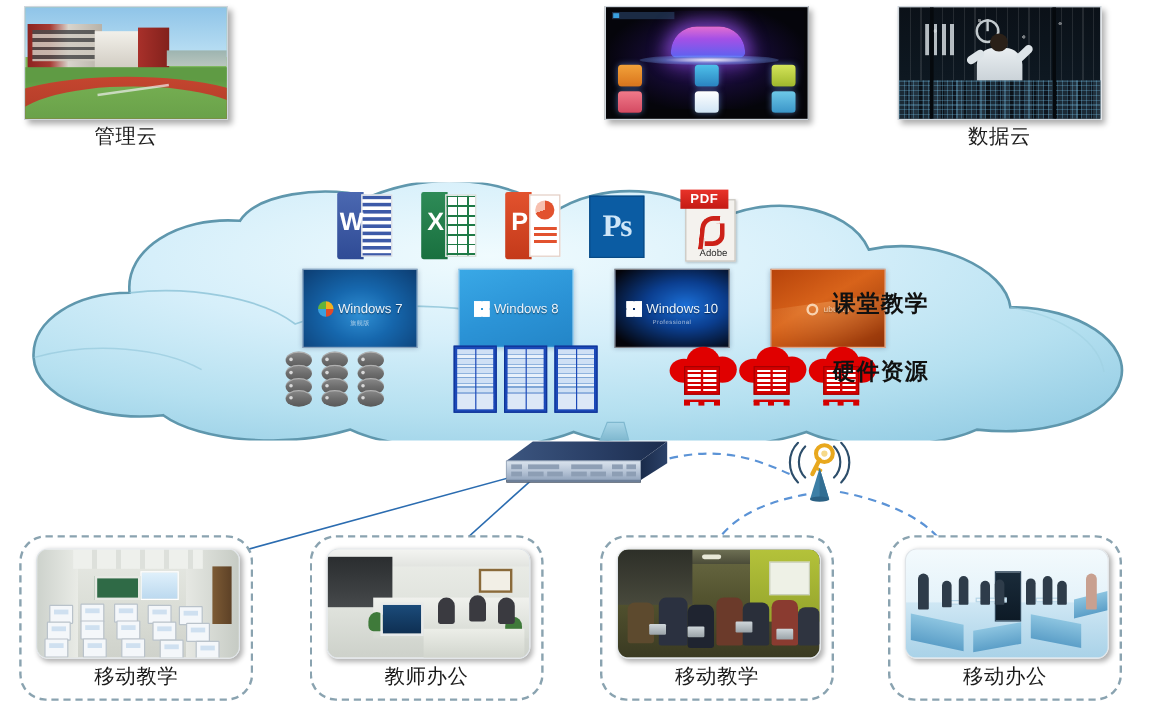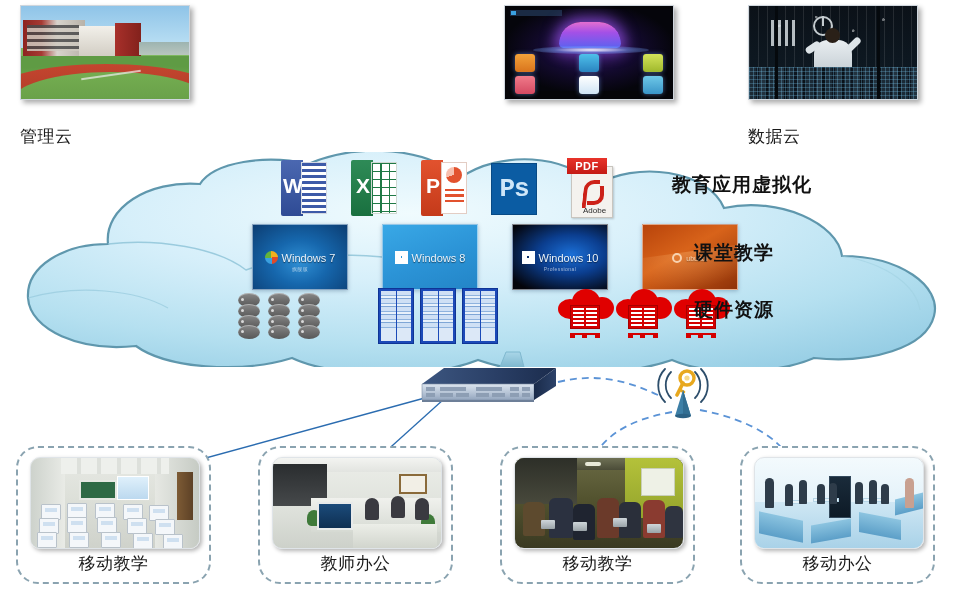--- a/index.html
+++ b/index.html
@@ -16,23 +16,24 @@
   .topthumb {
     position: relative;
     width: 170px; height: 95px;
     border: 1px solid #cfd6dd;
     box-shadow: 3px 3px 5px rgba(0,0,0,0.33);
     overflow: hidden;
     background: #8fa;
   }
   .toplabel {
     width: 170px;
+    text-align: center;
     font-size: 17px;
     color: #1a1a1a;
-    margin-top: 25px;
+    margin-top: 2px;
     letter-spacing: 0.5px;
   }
 
   
   .t-school {
     background:
       linear-gradient(#8fc4e8 0%, #b5dcf2 38%, #b5dcf2 45%, transparent 45%),
       linear-gradient(180deg,#6fae53 0%, #8cc06a 100%);
   }
   .t-school .bldgA {
@@ -232,21 +233,21 @@
     width:16px; height:16px; border-radius:50%;
     background: conic-gradient(#e2522e 0 70%, #f7bfae 70% 100%); }
   .app-ppt .right:after{ content:""; position:absolute; left:3px; top:26px; width:19px; height:16px;
     background: repeating-linear-gradient(180deg,#e2522e 0 2.5px, #fff 2.5px 5.5px); }
   .app-ppt .glyph{ position:absolute; left:1px; top:14px; width:22px; text-align:center;
     color:#fff; font-size:21px; font-weight:bold; font-family:"Liberation Sans",sans-serif; }
 
   .app-ps{ width:46px; height:52px; background:#0b5ca3; border:1px solid #084a85; }
   .app-ps .glyph{ position:absolute; inset:0; display:flex; align-items:center; justify-content:center;
     color:#cfe6f8; font-size:26px; font-weight:bold; letter-spacing:-1px;
-    font-family:Liberation Mono, monospace; }
+    font-family:Liberation Serif, serif; }
 
   .app-pdf{ width:48px; height:60px; }
   .app-pdf .page{ position:absolute; left:4px; top:8px; width:42px; height:52px;
     background:#f4f2ee; border:1px solid #c8c5bf;
     box-shadow:1px 1px 2px rgba(0,0,0,.2); }
   .app-pdf .tag{ position:absolute; left:0; top:0; width:40px; height:16px;
     background:linear-gradient(180deg,#e8332a,#c41a14); color:#fff;
     font-size:11px; font-weight:bold; text-align:center; line-height:16px;
     font-family:"Liberation Sans",sans-serif; letter-spacing:.5px; }
   .app-pdf .swirl{ position:absolute; left:14px; top:22px; width:20px; height:26px; }
@@ -552,21 +553,20 @@
     <div class="appicon app-ps" style="margin-top:2px;">
       <div class="glyph">Ps</div>
     </div>
     <div class="appicon app-pdf" style="margin-left:6px;">
       <div class="page"></div>
       <div class="tag">PDF</div>
       <div class="swirl"></div>
       <div class="adobe">Adobe</div>
     </div>
   </div>
-  <div class="cloudlabel" style="left:672px; top:172px;">教育应用虚拟化</div>
 
   <div class="cloudrow" style="left:252px; top:224px; gap:34px;">
     <div class="ostile os-win7">
       <div class="oslogo">
           <span class="orb"></span>
         <span class="ftxt">Windows 7</span>
         </div>
       <div class="ossub">旗舰版</div>
     </div>
     <div class="ostile os-win8">

